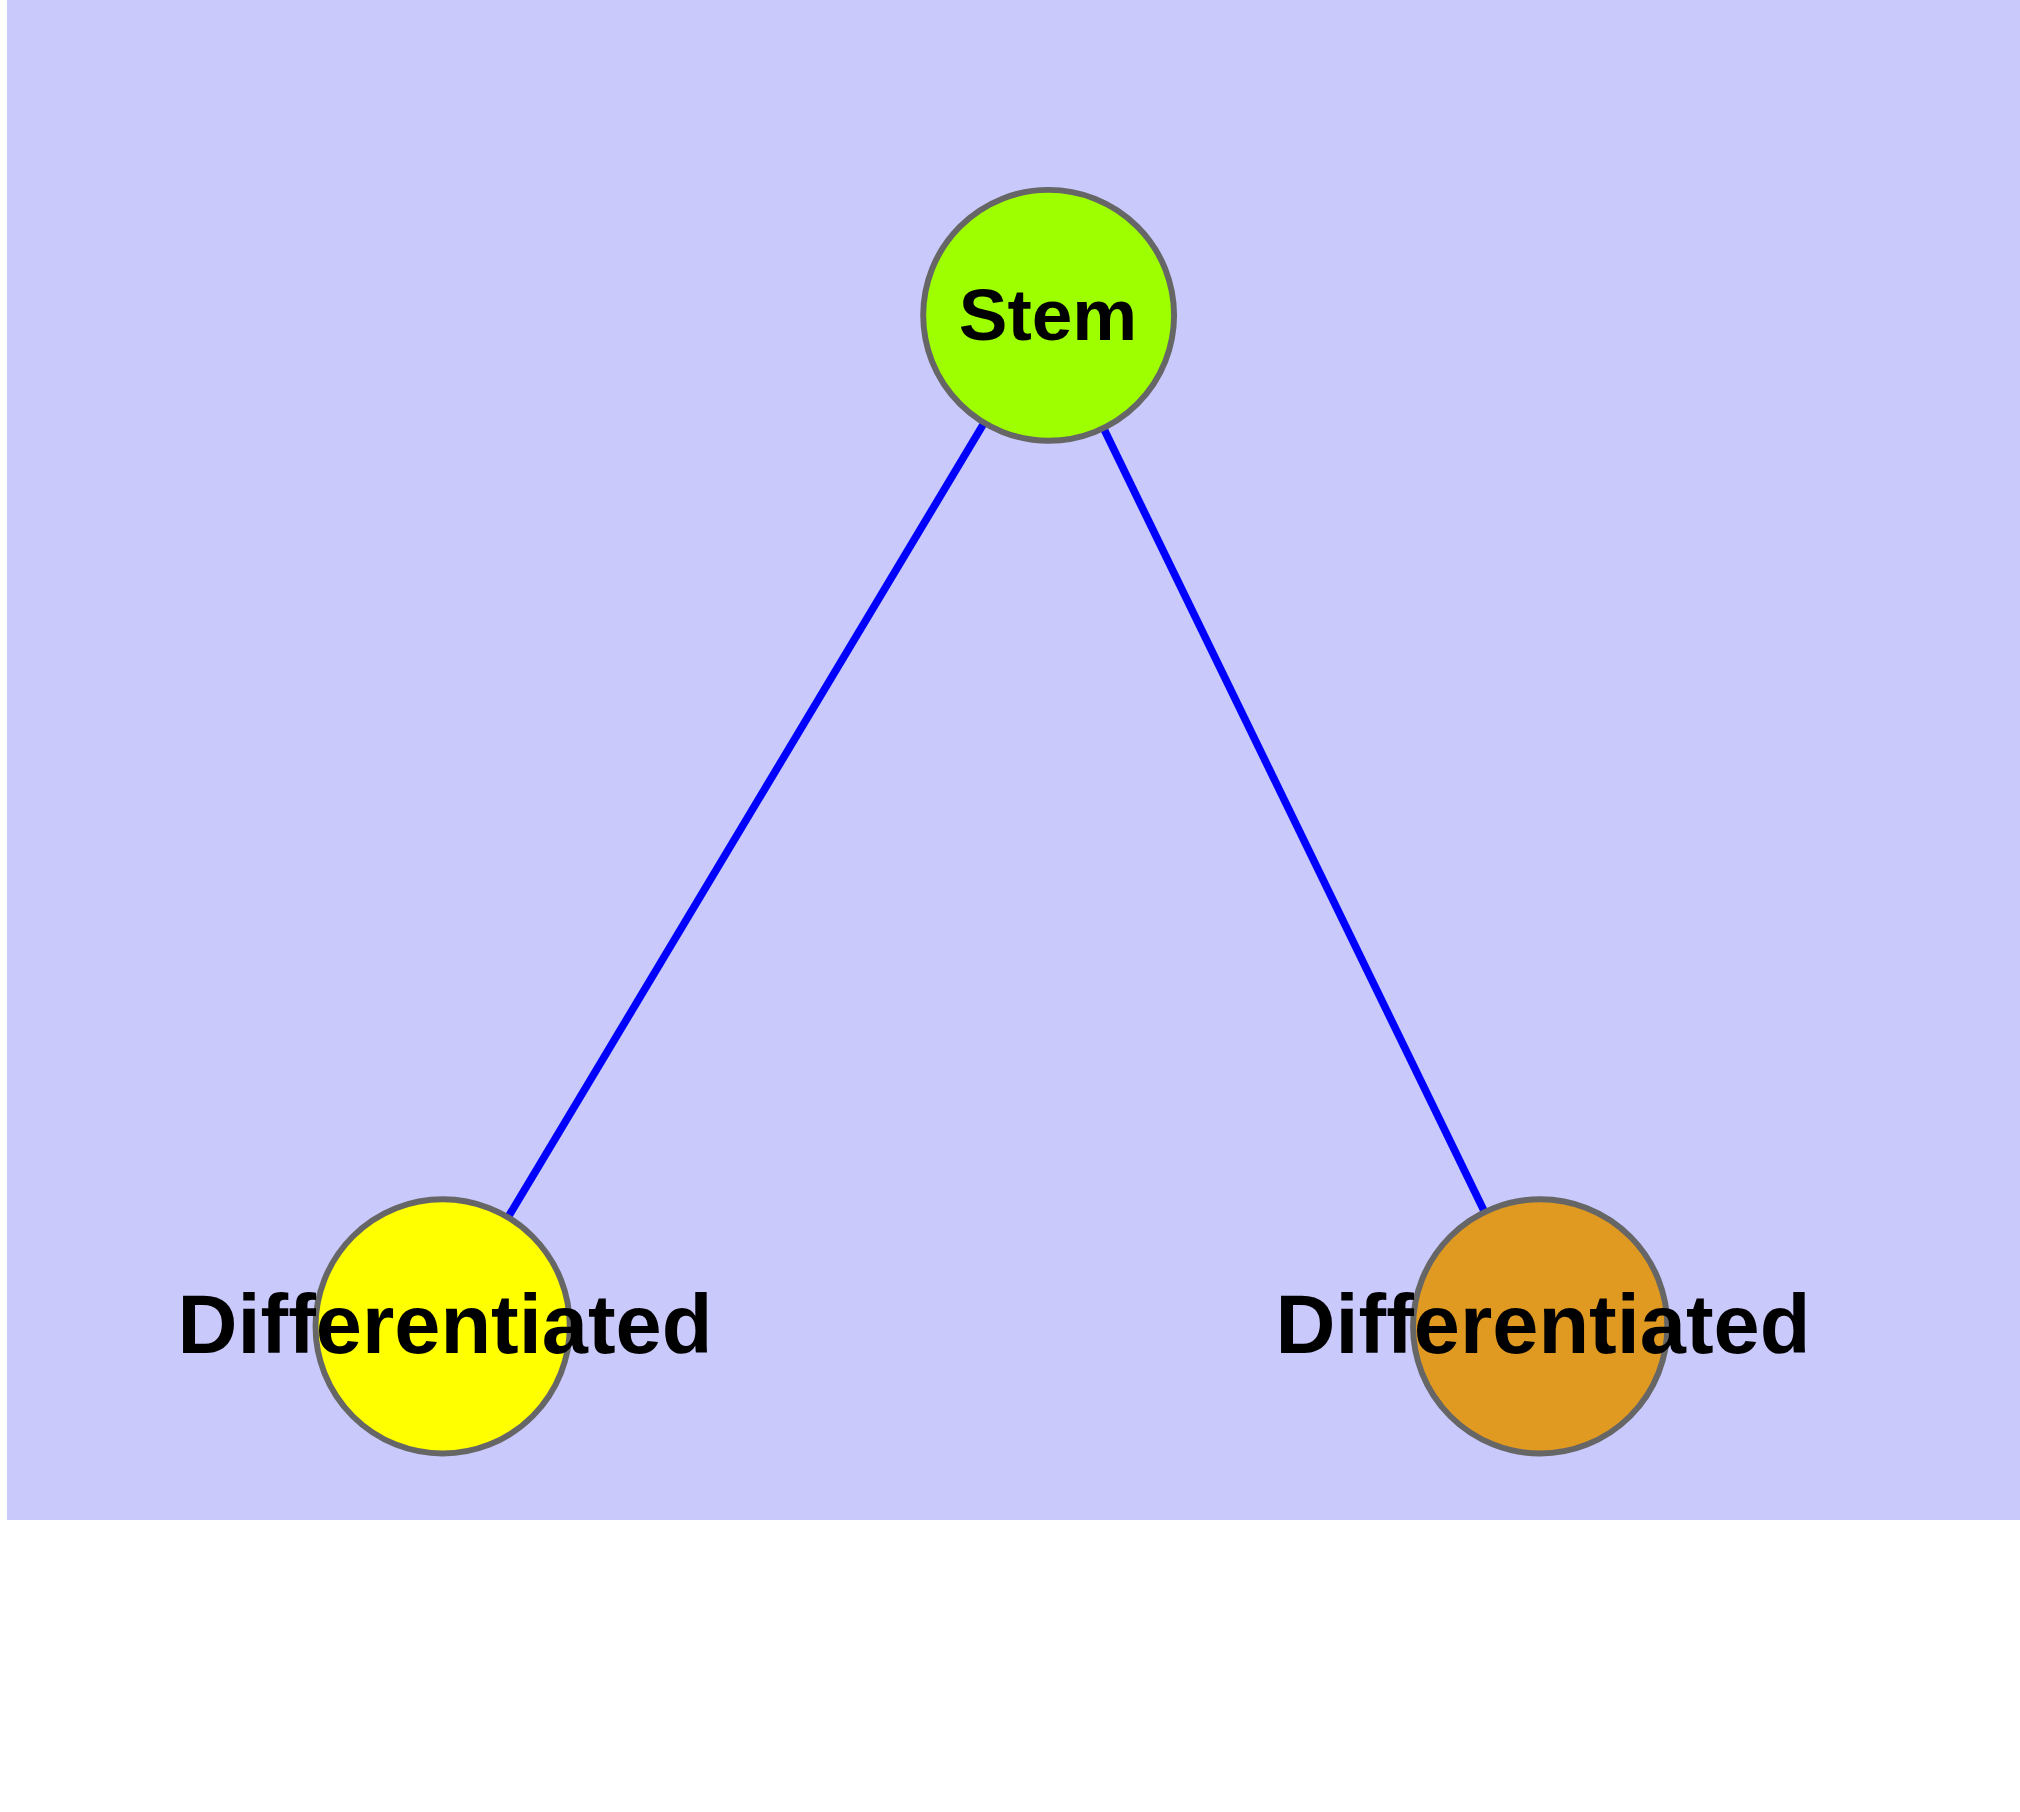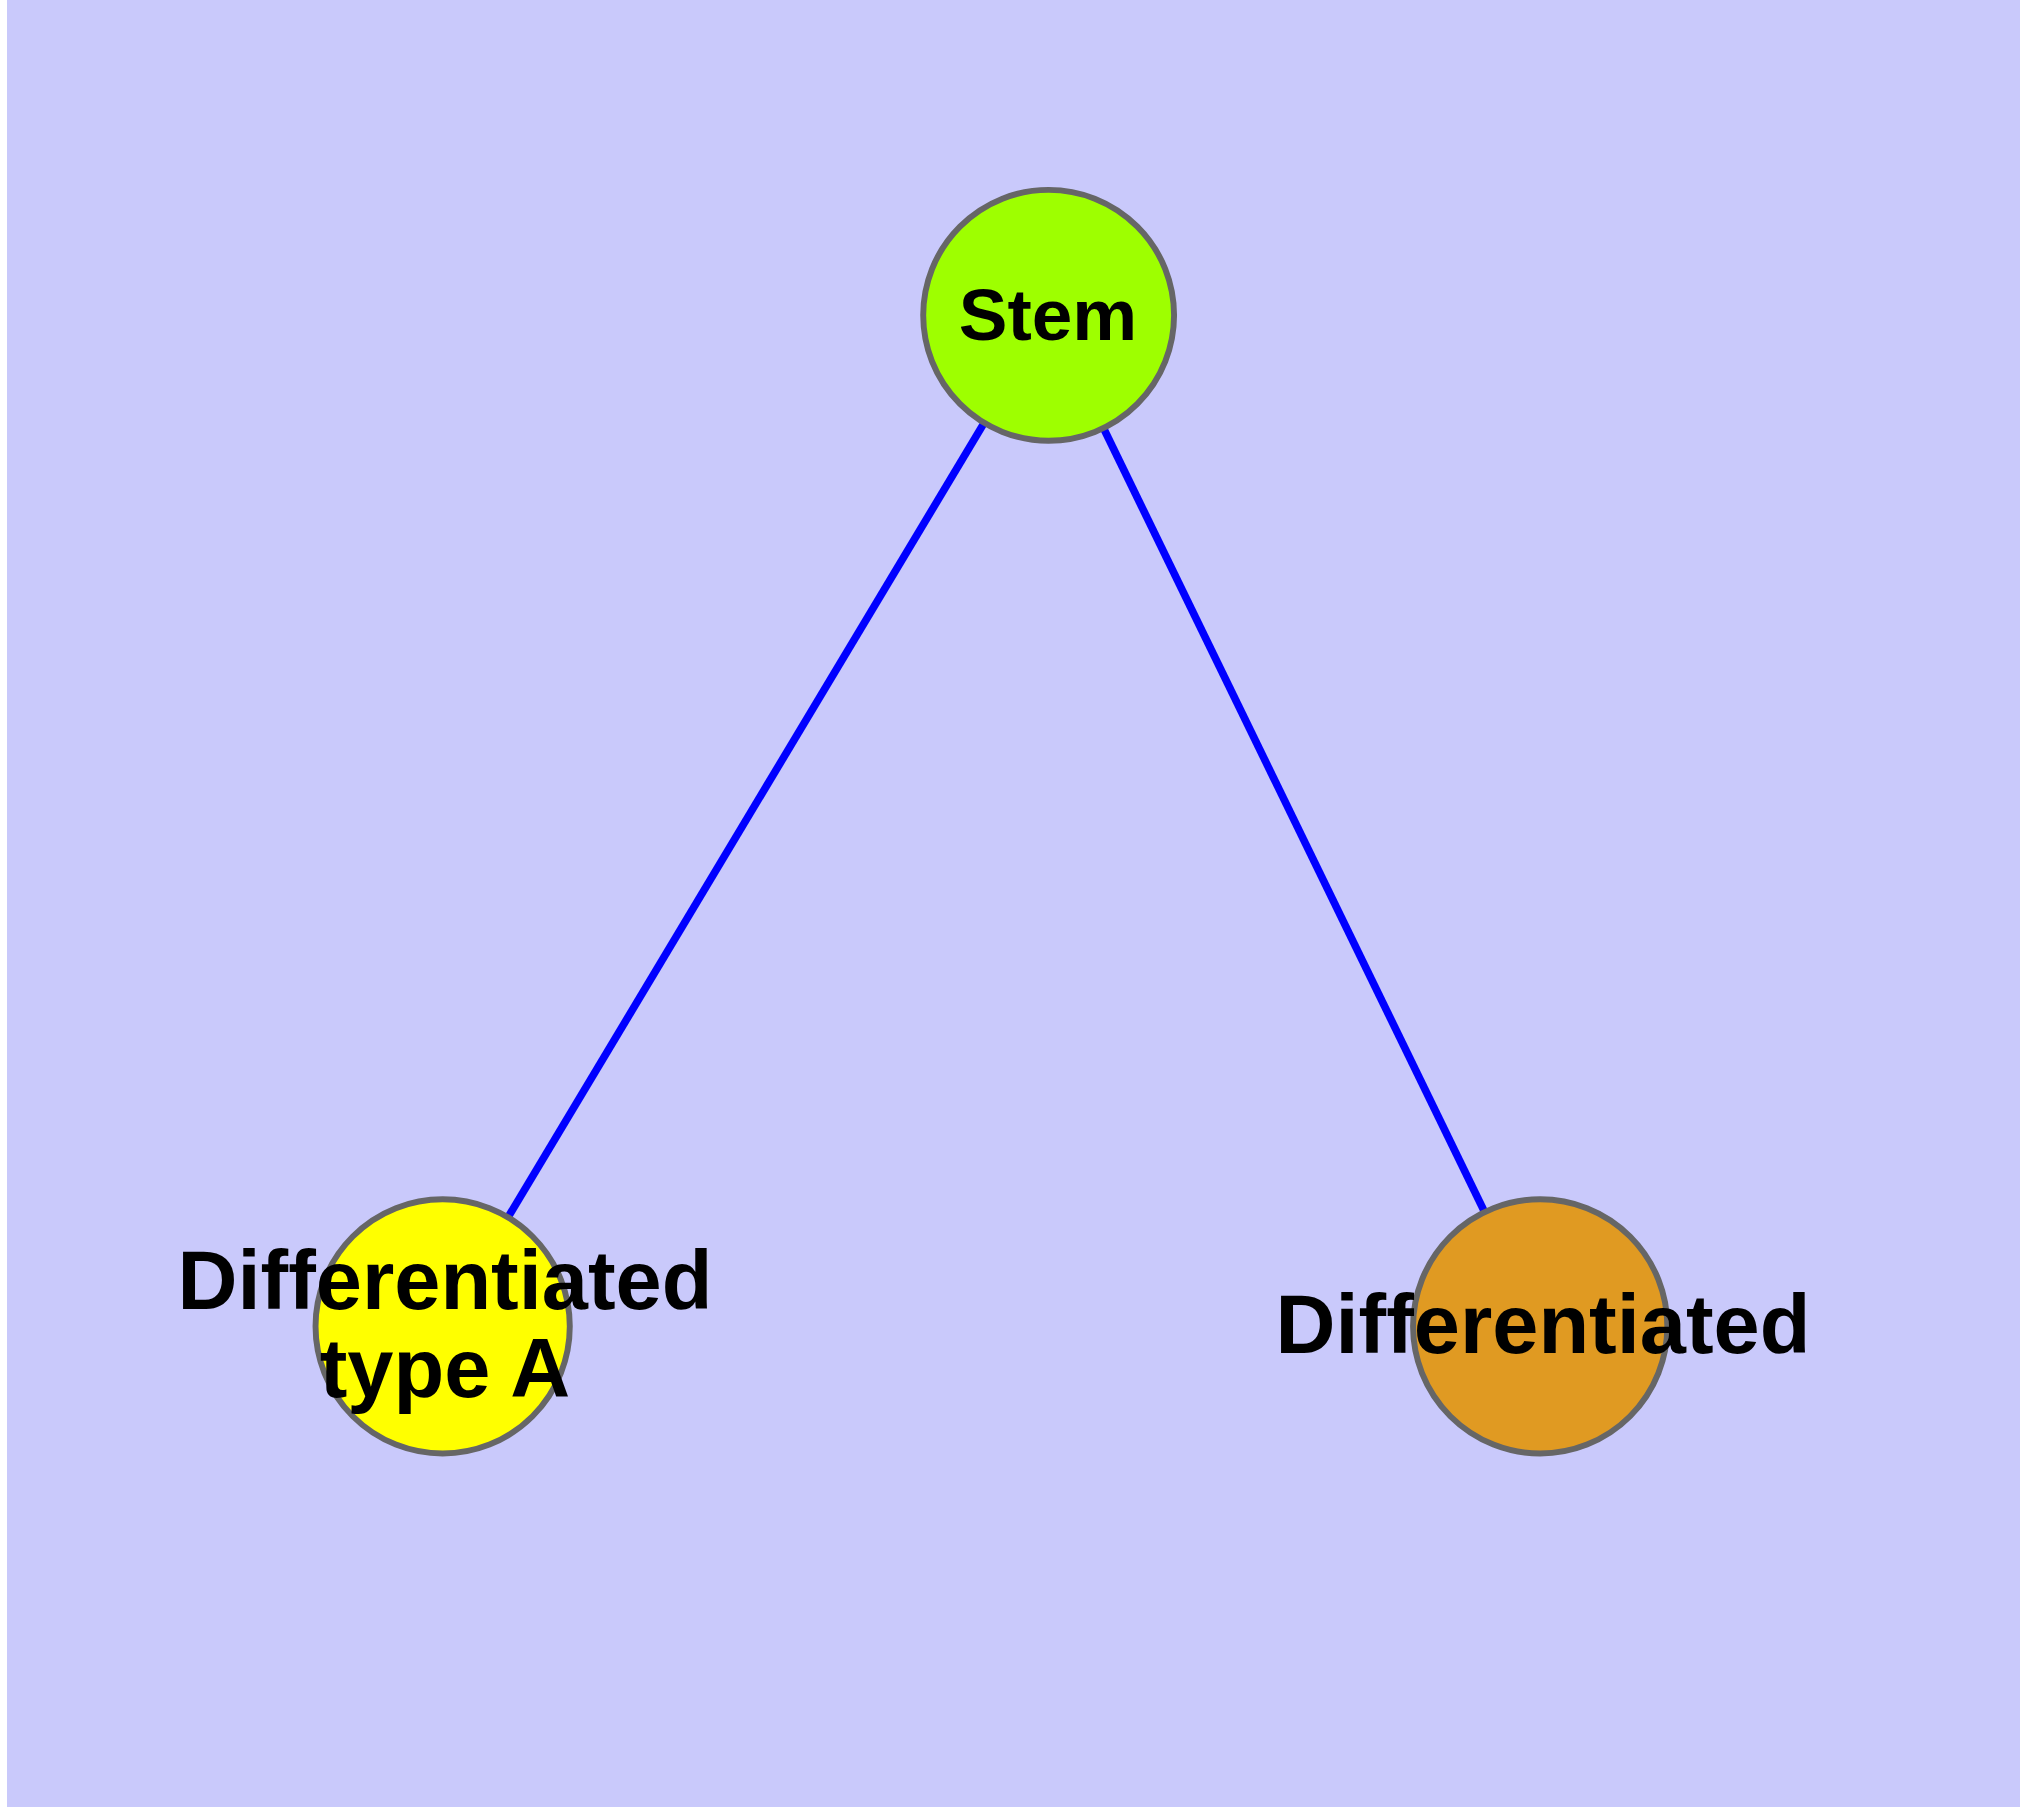--- a/index.html
+++ b/index.html
@@ -3,21 +3,21 @@
 <meta charset="utf-8">
 <style>
   html, body {
     margin: 0;
     padding: 0;
     background: #ffffff;
   }
   #canvas {
     position: relative;
     width: 2021px;
-    height: 1812px;
+    height: 1520px;
     background: #ffffff;
     overflow: hidden;
     font-family: "Liberation Sans", sans-serif;
   }
   #plot-area {
     position: absolute;
     left: 6.8px;
     top: 0px;
     width: 2014px;
     height: 1807px;
@@ -77,18 +77,18 @@
     <g>
       <circle cx="522" cy="1565" r="150" fill="#ffff00" stroke="#666666" stroke-width="7"></circle>
       <circle cx="1817" cy="1565" r="150" fill="#e09a22" stroke="#666666" stroke-width="7"></circle>
       <circle cx="1237" cy="372" r="148" fill="#9eff00" stroke="#666666" stroke-width="7"></circle>
     </g>
 
   </svg>
 
   <div id="label-stem" class="node-label"><span>Stem</span></div>
 
-  <div id="label-diff-a" class="node-label"><span>Differentiated</span><br><span>type A</span></div>
+  <div id="label-diff-a" class="node-label"><span>Differentiated</span><br></div>
 
   <div id="label-diff-b" class="node-label"><span>Differentiated</span><br></div>
 
 </div>
 
 
 </body></html>

